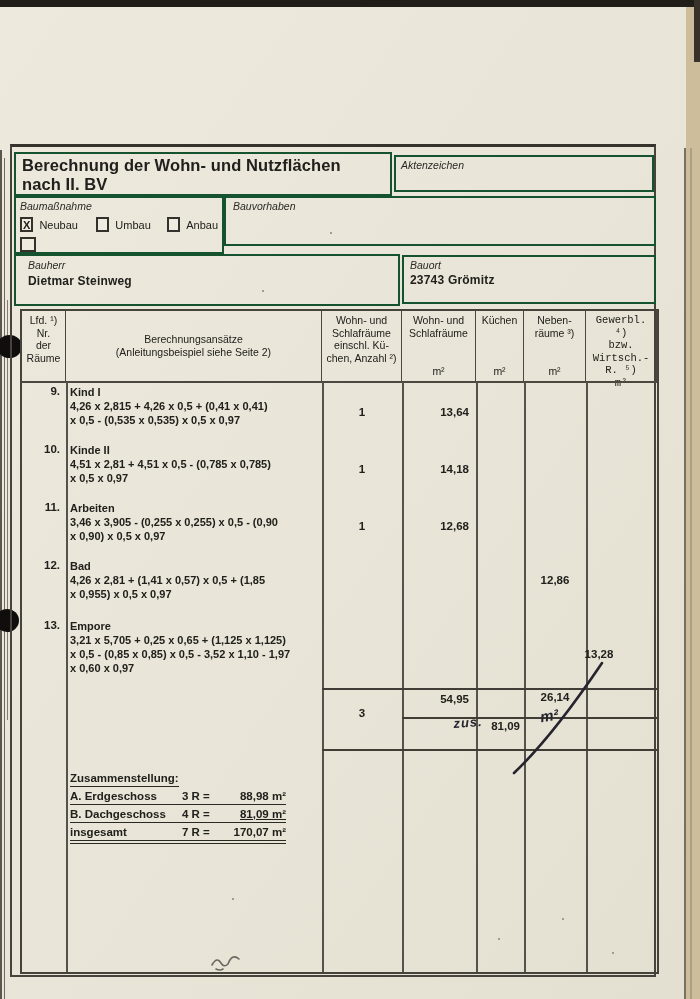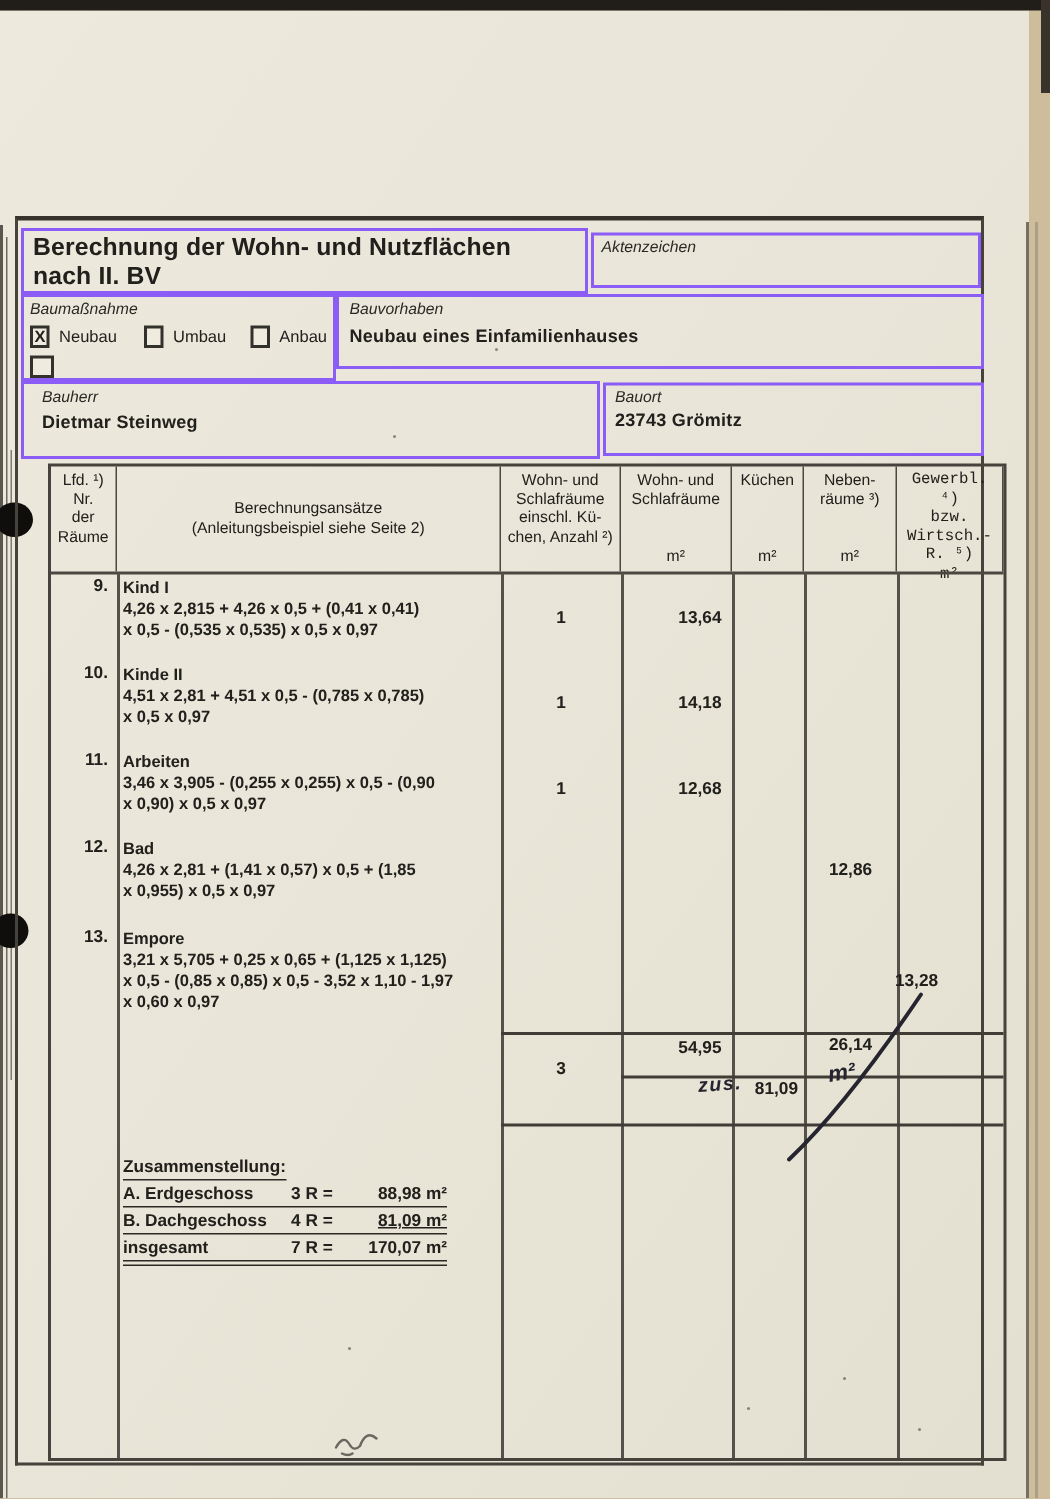--- a/index.html
+++ b/index.html
@@ -11,36 +11,36 @@
     background:linear-gradient(125deg,#edeadd 0%,#e9e5d8 45%,#e4e0d1 100%);}
   #top-edge{left:0;top:0;width:700px;height:7px;background:#211e1a;}
   #right-dark-sliver{left:694px;top:0;width:6px;height:62px;background:#38322a;}
   .page-edge-line{top:148px;height:851px;width:2px;}
   
   .binder-line{width:2px;background:#5b574e;}
   .punch{background:#0f0e0c;border-radius:50%;}
   
   #form{left:10px;top:144px;width:646px;height:833px;
     border:2px solid #45433c;border-top:3px solid #35332c;box-sizing:border-box;}
-  .box{border:2px solid #8b5cf6;box-sizing:border-box;}
+  .box{border:2px solid #14532d;box-sizing:border-box;}
   .lab{font-size:10.5px;color:#2a2925;font-style:italic;}
   .val{font-size:12px;font-weight:700;letter-spacing:.2px;}
   #title-box{left:2px;top:5px;width:378px;height:44px;padding:2px 6px;}
   #form-title{font-size:16.5px;font-weight:700;line-height:19px;white-space:pre-line;letter-spacing:.1px;}
   #akt-box{left:382px;top:8px;width:260px;height:37px;padding:2px 5px;}
   #bm-box{left:2px;top:49px;width:210px;height:58px;padding:2px 4px;}
   #bv-box{left:212px;top:49px;width:432px;height:50px;padding:2px 7px;}
   #bh-box{left:2px;top:107px;width:386px;height:52px;padding:3px 12px;}
   #bo-box{left:390px;top:108px;width:254px;height:49px;padding:2px 6px;}
   .cbrow{display:flex;align-items:center;gap:6px;margin-top:5px;}
   .cb{width:16px;height:15px;border:2px solid #33312b;display:flex;align-items:center;
     justify-content:center;font-size:11px;font-weight:700;box-sizing:border-box;background:#efecdf;}
   .cblab{font-size:11px;}
   
-  #table{left:20px;top:162px;width:639px;height:665px;border:2px solid #45433c;box-sizing:border-box;}
+  #table{left:8px;top:162px;width:639px;height:665px;border:2px solid #45433c;box-sizing:border-box;}
   .hcell{top:0;height:70px;border-right:1.5px solid #4a4840;box-sizing:border-box;
     display:flex;flex-direction:column;justify-content:space-between;align-items:center;
     padding:3px 2px 4px 2px;text-align:center;}
   .hcell:last-child{border-right:none;}
   .hlines{font-size:10.5px;line-height:12.5px;white-space:pre-line;}
   .hunit{font-size:10.5px;}
   #hdr-bottom{left:0;top:70px;width:635px;height:1.5px;background:#4a4840;}
   .vline{top:71px;height:590px;width:1.5px;background:#54524a;}
   .rownr{width:38px;text-align:right;font-size:11.5px;font-weight:700;}
   .rowtext{left:48px;width:254px;}
@@ -102,21 +102,20 @@
         <span class="cb" style="margin-left:10px;"></span>
         <span class="cblab">Anbau</span>
       </div>
       <div class="cbrow">
         <span class="cb"></span>
       </div>
     </div>
 
     <div class="abs box" id="bv-box">
       <div class="lab">Bauvorhaben</div>
-      <div class="val" style="margin-top:5px;">Neubau eines Einfamilienhauses</div>
     </div>
 
     <div class="abs box" id="bh-box">
       <div class="lab">Bauherr</div>
       <div class="val" style="margin-top:3px;">Dietmar Steinweg</div>
     </div>
     <div class="abs box" id="bo-box">
       <div class="lab">Bauort</div>
       <div class="val" style="margin-top:2px;">23743 Grömitz</div>
     </div>

